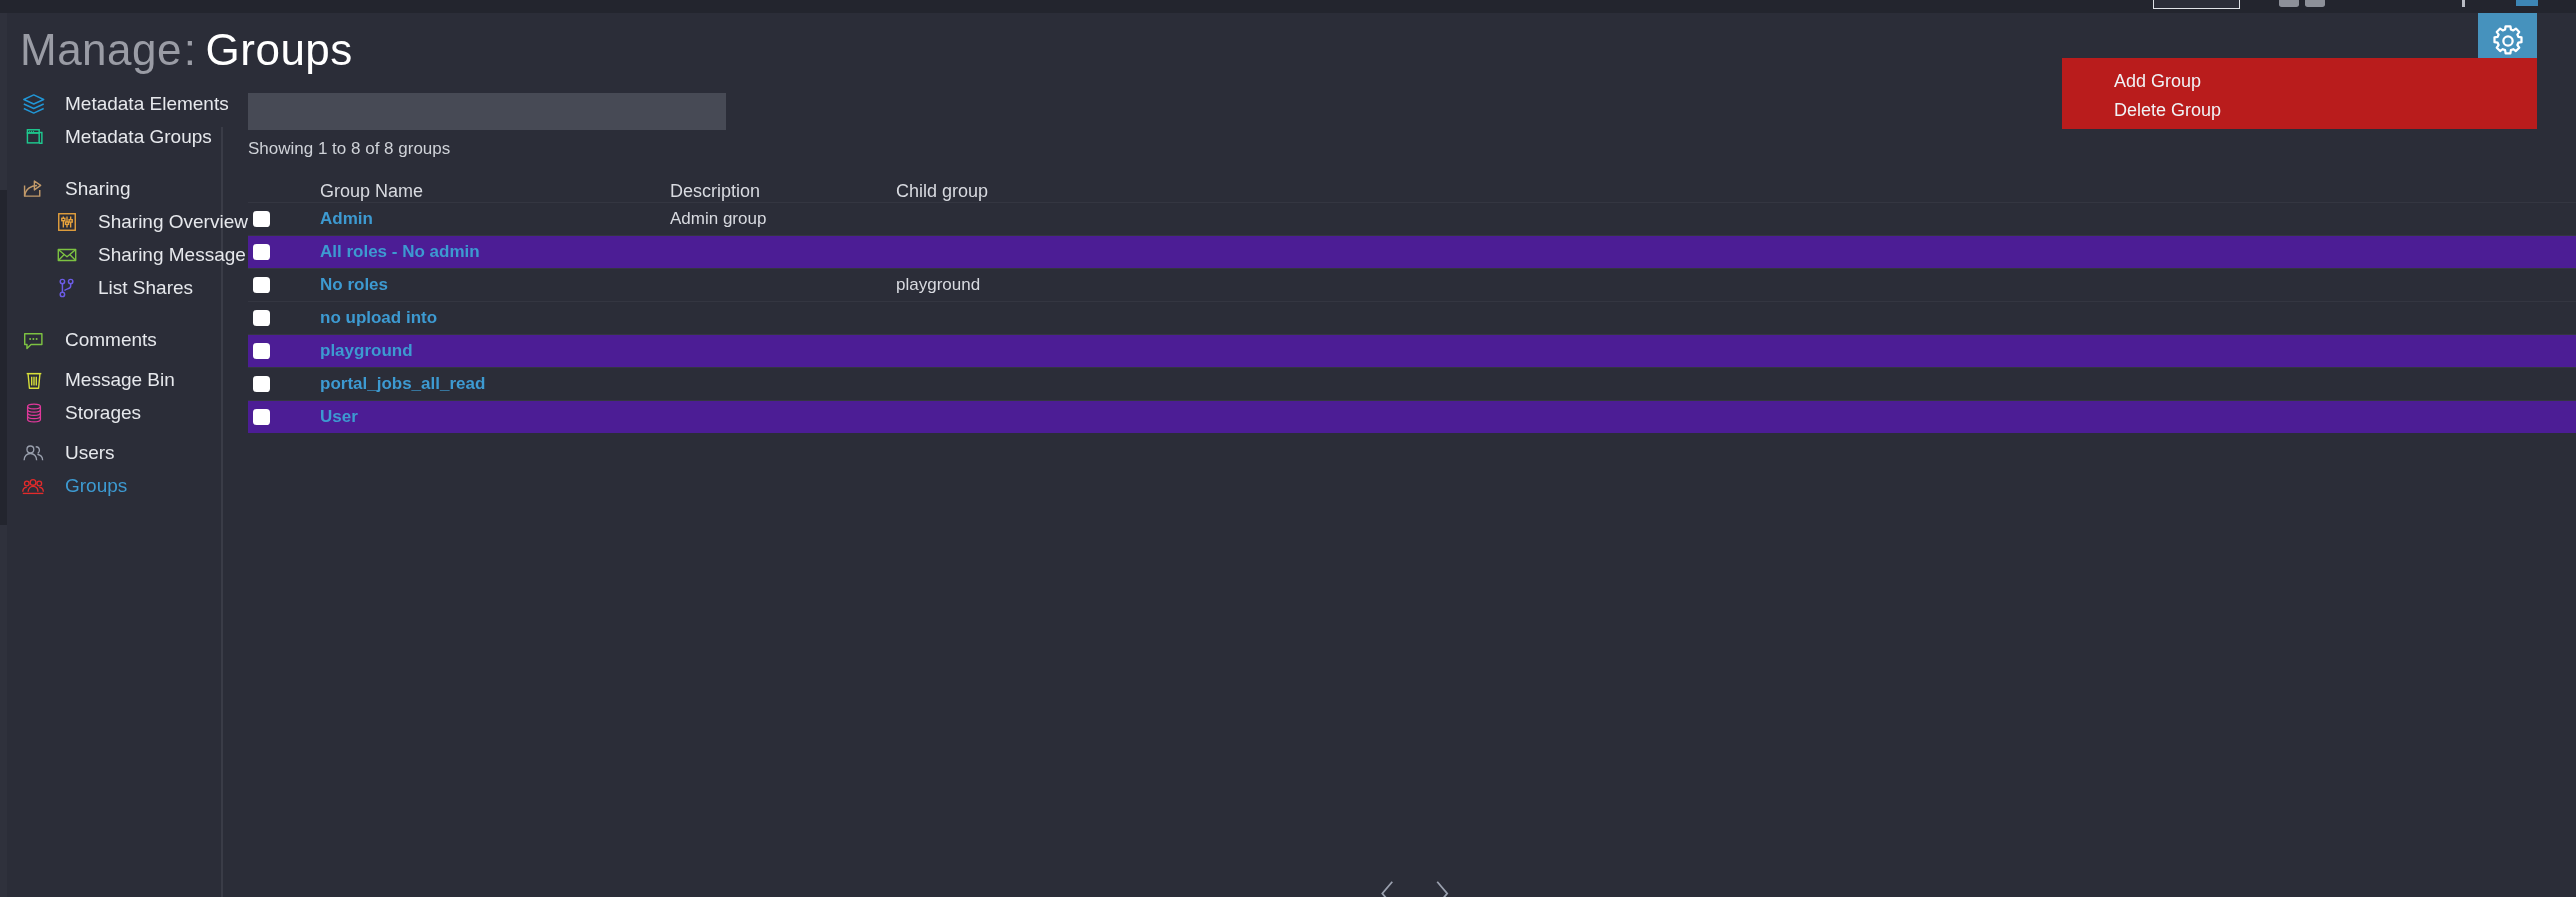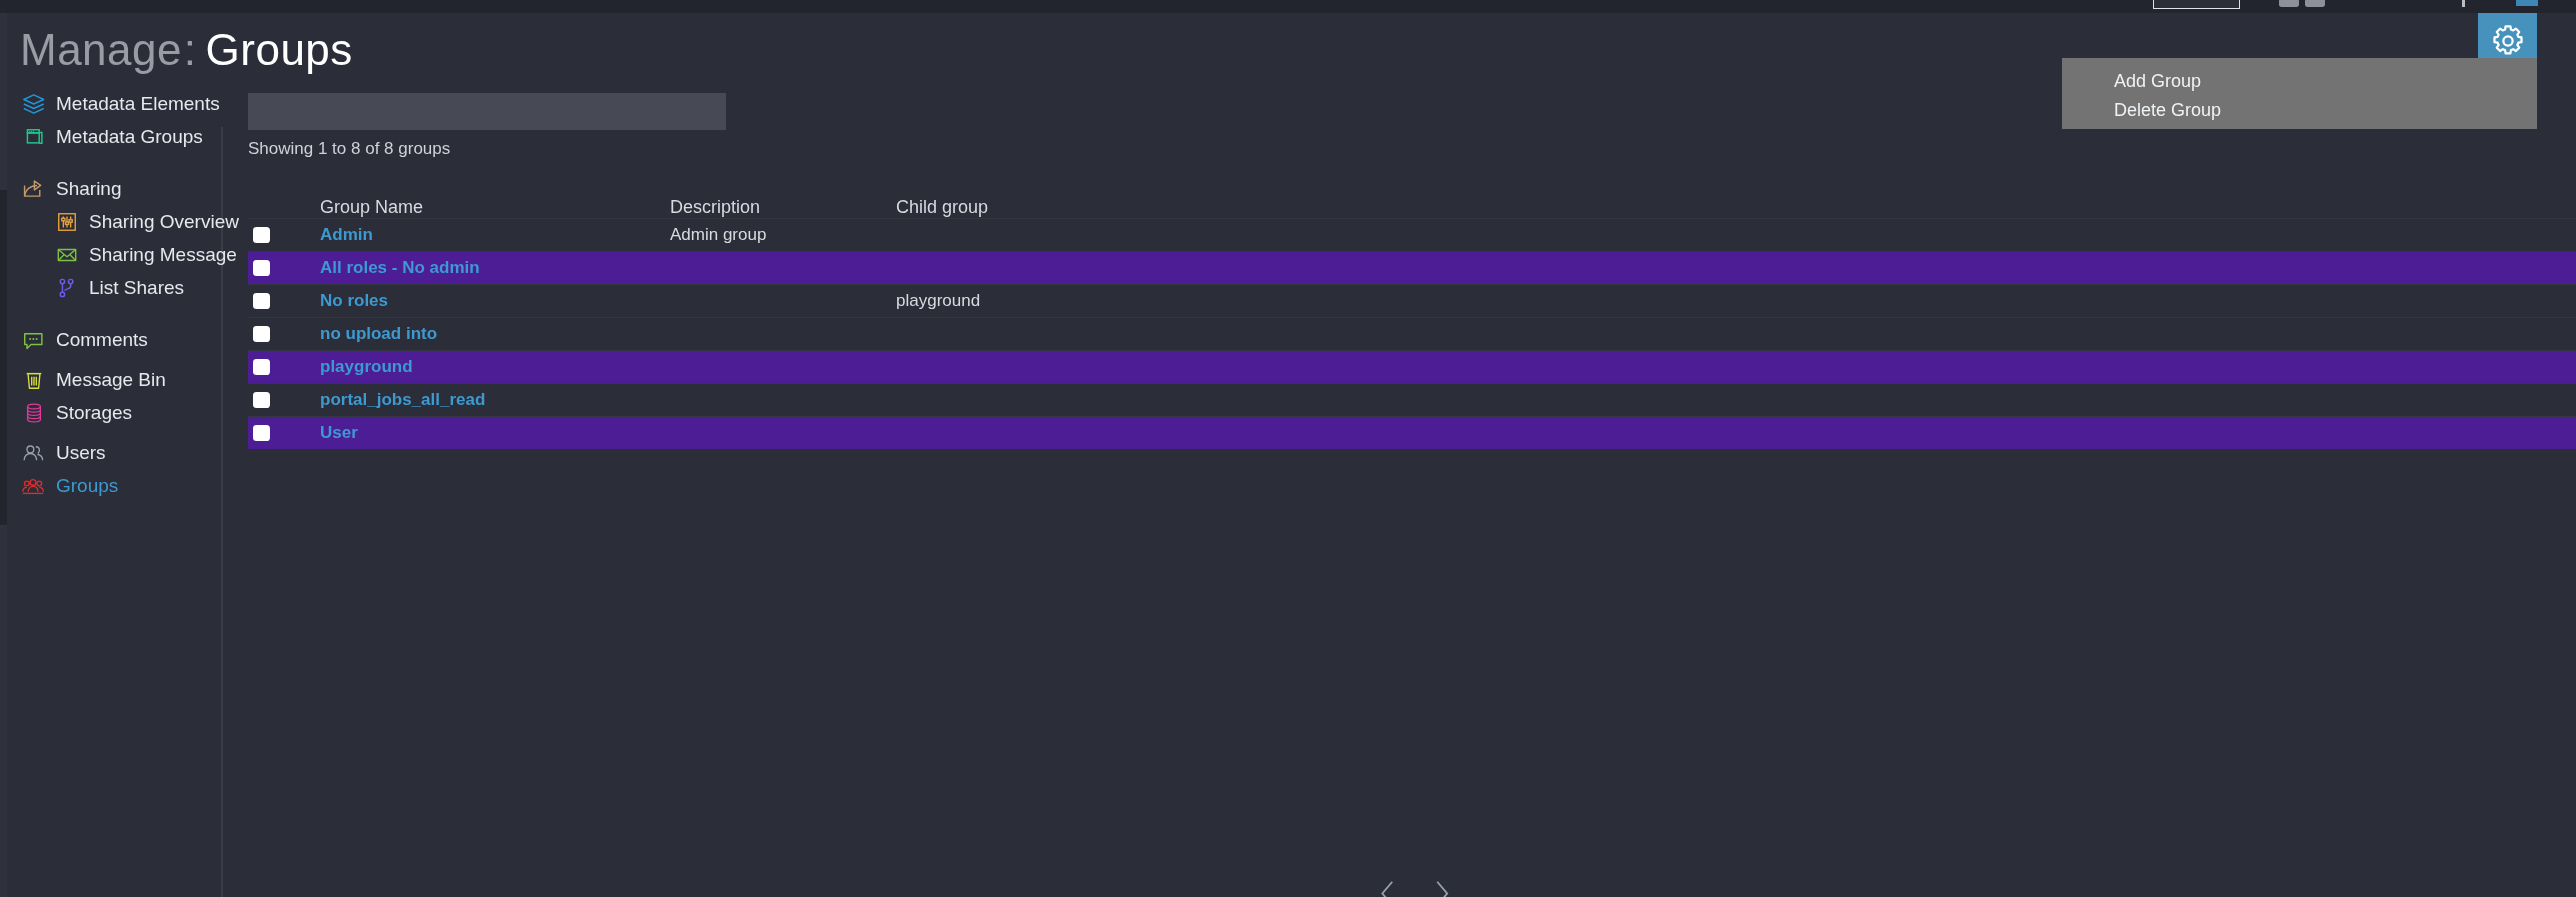--- a/index.html
+++ b/index.html
@@ -33,21 +33,21 @@
     font-size: 44px; font-weight: 300; letter-spacing: 0.5px; white-space: nowrap;
   }
   .page-title .crumb { color: #9a9ca5; }
   .page-title .sep   { color: #9a9ca5; padding: 0 9px 0 1.8px; }
   .page-title .cur   { color: #ffffff; }
 
   
   .sidebar { position: absolute; left: 0; top: 87px; width: 222px; height: 810px; }
   .nav-item {
     position: relative; display: flex; align-items: center;
-    height: 33px; padding-left: 20px; cursor: pointer; white-space: nowrap;
+    height: 33px; padding-left: 20px; cursor: pointer; white-space: nowrap; gap: 9px;
   }
   .nav-item.sub { padding-left: 53px; }
   .nav-ico { width: 27px; height: 23.5px; flex: 0 0 27px; display: flex; align-items: center; justify-content: center; }
   .nav-ico svg { display: block; }
   .nav-label { font-size: 19px; color: #e6e8ec; margin-left: 9px; }
   .nav-item.active .nav-label { color: #3d9ad1; }
   .nav-gap { height: 19px; }
   .nav-gap-sm { height: 7.2px; }
 
   
@@ -62,21 +62,21 @@
     color: #e6e8ec; font-size: 17px; padding: 0 11px;
     font-family: "Liberation Sans", sans-serif;
   }
 
   .showing {
     position: absolute; left: 0px; top: 52px;
     font-size: 17px; color: #cfd2d8; white-space: nowrap;
   }
 
   
-  .tbl { position: absolute; left: 0px; top: 97px; width: 2328px; }
+  .tbl { position: absolute; left: 0px; top: 81px; width: 2328px; }
   .tbl-head { display: flex; height: 34px; align-items: flex-end; }
   .th { font-size: 18px; color: #d8dae0; white-space: nowrap; }
   .col-chk  { flex: 0 0 72px; }
   .col-name { flex: 0 0 350px; }
   .col-desc { flex: 0 0 226px; }
   .col-child{ flex: 1 1 auto; }
 
   .tbl-row {
     display: flex; align-items: center; height: 33px;
     border-top: 0.9px solid #343641;
@@ -95,21 +95,21 @@
   }
 
   
   .gear-btn {
     position: absolute; left: 2478px; top: 12.7px; width: 59px; height: 59px;
     background: #4692bd; display: flex; align-items: center; justify-content: center;
     cursor: pointer;
   }
   .gear-menu {
     position: absolute; left: 2062px; top: 58px; width: 475px; height: 71px;
-    background: #737373; z-index: 5; padding-top: 9px;
+    background: #b91c1c; z-index: 5; padding-top: 9px;
   }
   .gear-menu-item {
     height: 29px; display: flex; align-items: center; padding-left: 52px;
     color: #f0f3f6; font-size: 18px; cursor: pointer; white-space: nowrap;
   }
 
   
   .pager { position: absolute; left: 1031px; top: 791px; width: 271px; display: flex; justify-content: center; gap: 31px; }
   .pager svg { display: block; cursor: pointer; }
 </style>

